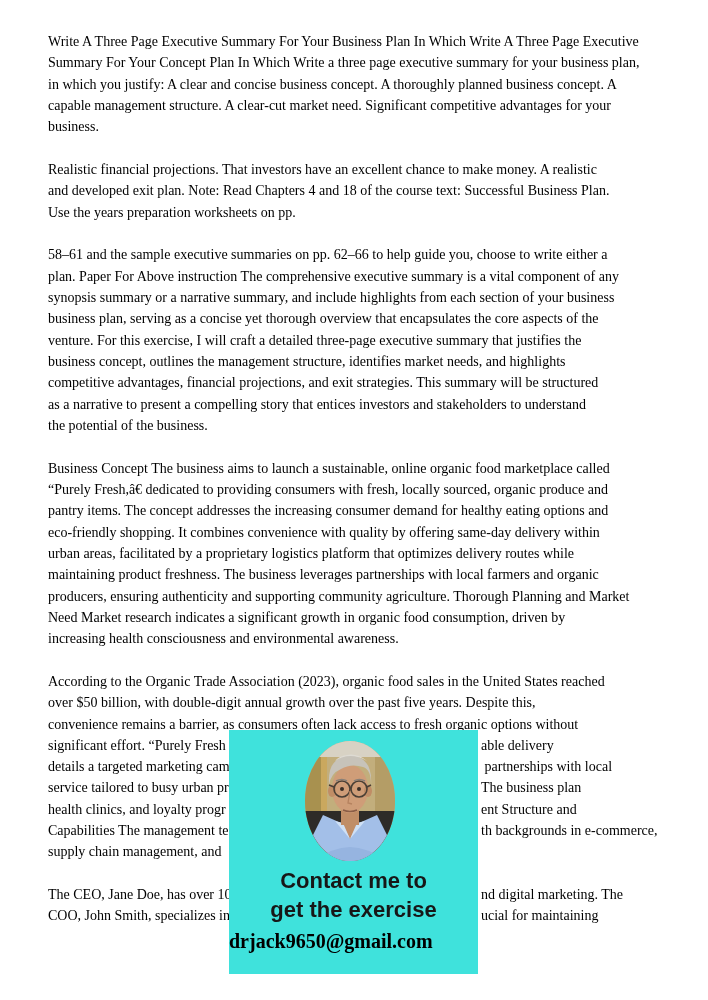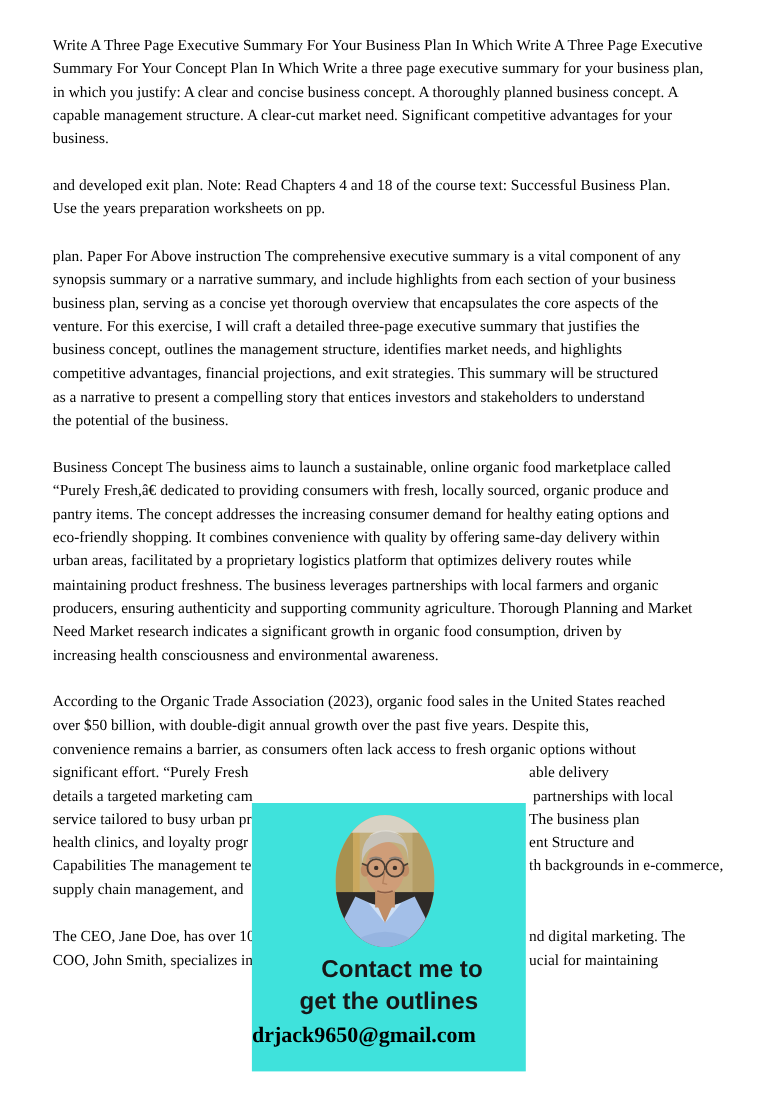--- a/index.html
+++ b/index.html
@@ -34,21 +34,21 @@
   .avatar{
     position:absolute;left:76px;top:11px;width:90px;height:120px;
   }
   .promo-line{
     position:absolute;left:0;width:100%;
     text-align:center;
     font-family:"Liberation Sans", sans-serif;
     font-weight:700;font-size:22px;line-height:30px;
     color:#171717;
   }
-  .promo-line.l1{top:136px;padding-left:12px;}
+  .promo-line.l1{top:136px;}
   .promo-line.l2{top:165px;}
   .promo-email{
     position:absolute;left:0;top:197px;width:100%;
     text-align:left;
     font-family:"Liberation Serif", serif;
     font-weight:700;font-size:20px;line-height:28px;
     color:#000000;
   }
 </style>
 </head>
@@ -58,24 +58,26 @@
 
   <div class="doc">
       <div class="para">
         <div class="line">Write A Three Page Executive Summary For Your Business Plan In Which Write A Three Page Executive</div>
         <div class="line">Summary For Your Concept Plan In Which Write a three page executive summary for your business plan,</div>
         <div class="line">in which you justify: A clear and concise business concept. A thoroughly planned business concept. A</div>
         <div class="line">capable management structure. A clear-cut market need. Significant competitive advantages for your</div>
         <div class="line">business.</div>
       </div>
       <div class="para">
+        <div class="line">Realistic financial projections. That investors have an excellent chance to make money. A realistic</div>
         <div class="line">and developed exit plan. Note: Read Chapters 4 and 18 of the course text: Successful Business Plan.</div>
         <div class="line">Use the years preparation worksheets on pp.</div>
       </div>
       <div class="para">
+        <div class="line">58–61 and the sample executive summaries on pp. 62–66 to help guide you, choose to write either a</div>
         <div class="line">plan. Paper For Above instruction The comprehensive executive summary is a vital component of any</div>
         <div class="line">synopsis summary or a narrative summary, and include highlights from each section of your business</div>
         <div class="line">business plan, serving as a concise yet thorough overview that encapsulates the core aspects of the</div>
         <div class="line">venture. For this exercise, I will craft a detailed three-page executive summary that justifies the</div>
         <div class="line">business concept, outlines the management structure, identifies market needs, and highlights</div>
         <div class="line">competitive advantages, financial projections, and exit strategies. This summary will be structured</div>
         <div class="line">as a narrative to present a compelling story that entices investors and stakeholders to understand</div>
         <div class="line">the potential of the business.</div>
       </div>
       <div class="para">
@@ -138,17 +140,17 @@
         <line x1="62" y1="46" x2="66" y2="44" stroke="#4a3f35" stroke-width="1.4"></line>
         <circle cx="37" cy="48" r="2" fill="#3a2f28"></circle>
         <circle cx="54" cy="48" r="2" fill="#3a2f28"></circle>
         <path d="M31 40 Q37 37 42 40" fill="none" stroke="#8a8078" stroke-width="1.6"></path>
         <path d="M49 40 Q54 37 60 40" fill="none" stroke="#8a8078" stroke-width="1.6"></path>
         <path d="M45 50 L43 62 L47 63" fill="none" stroke="#b5825f" stroke-width="1.3"></path>
         <path d="M38 69 Q45 72 52 69" fill="none" stroke="#8a5d46" stroke-width="1.6"></path>
       </g>
     </svg>
     <div class="promo-line l1">Contact me to</div>
-    <div class="promo-line l2">get the outlines</div>
+    <div class="promo-line l2">get the exercise</div>
     <div class="promo-email">drjack9650@gmail.com</div>
   </div>
 
 </div>
 
 </body></html>

